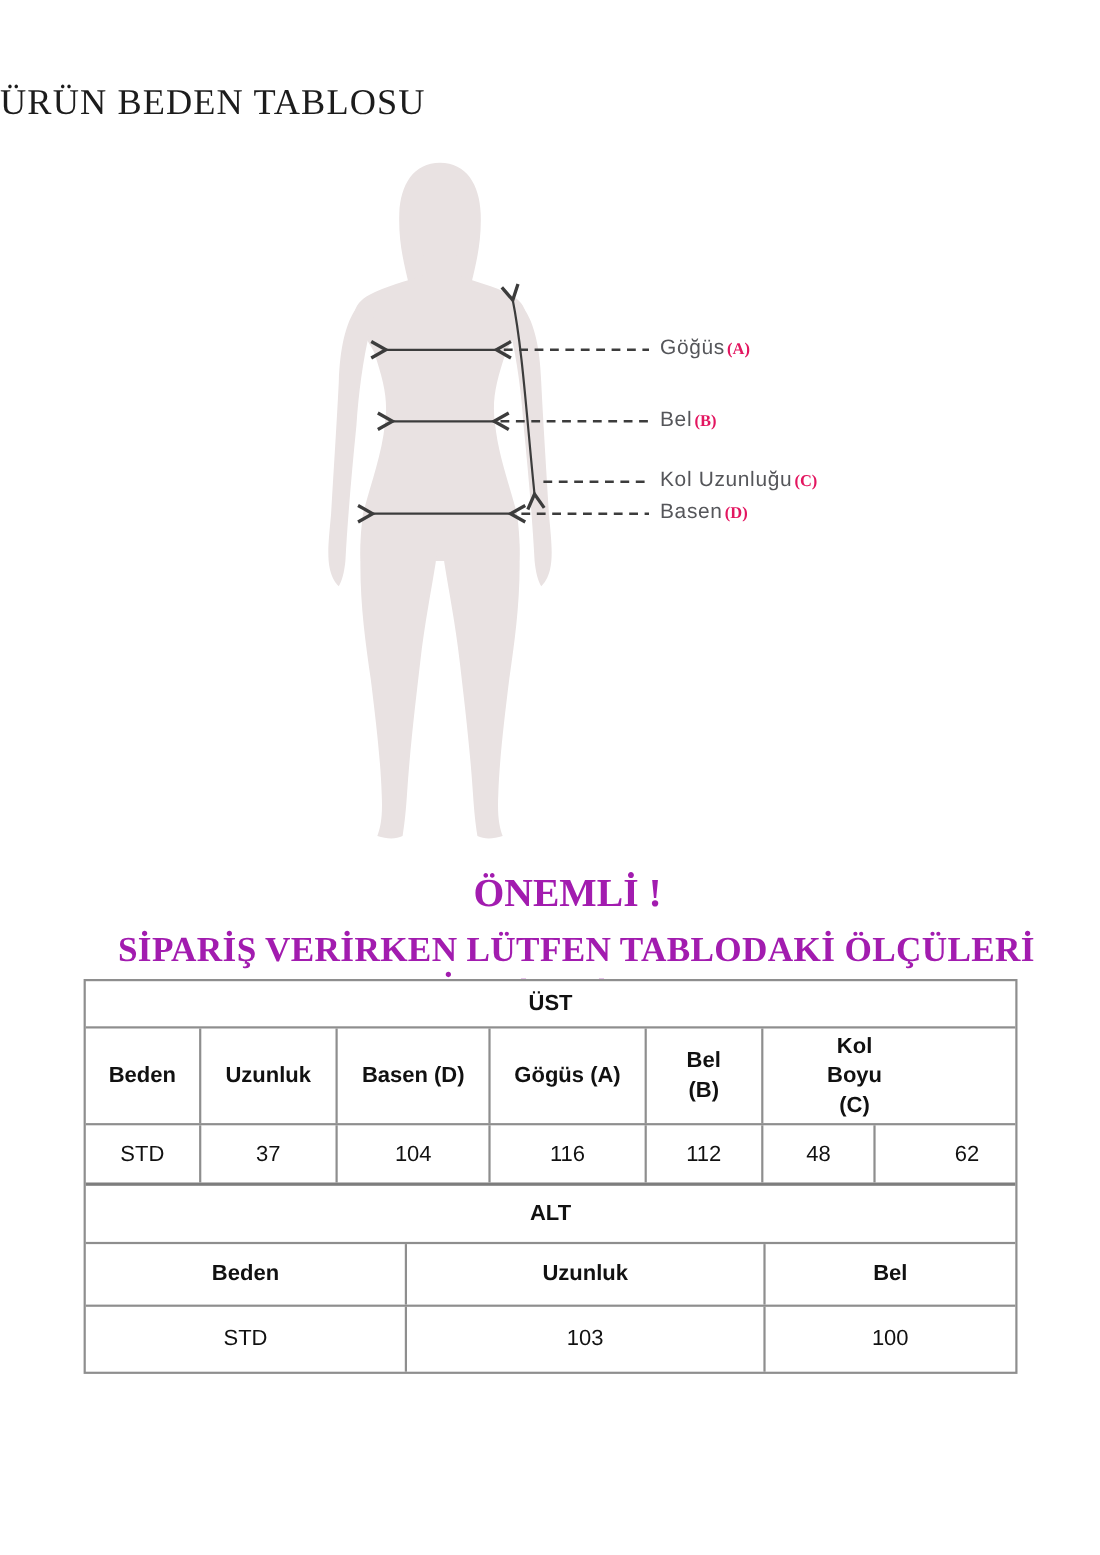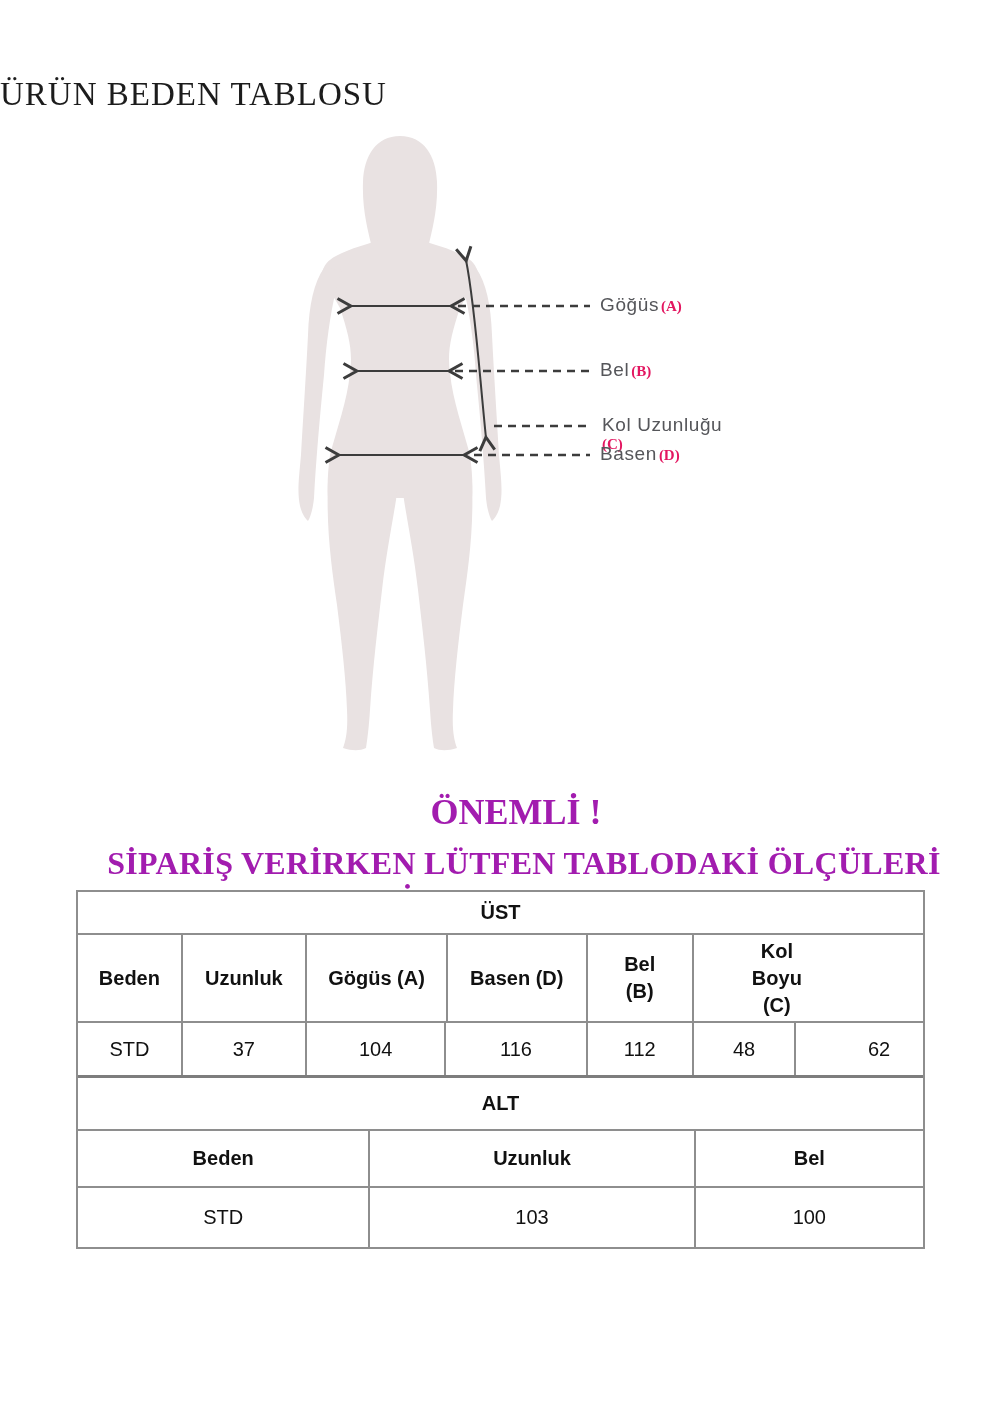--- a/index.html
+++ b/index.html
@@ -22,21 +22,21 @@
     font-family: "Liberation Serif", serif;
     font-size: 33px;
     font-weight: 400;
     color: #1c1c1c;
     letter-spacing: 1px;
   }
 
   
   .diagram {
     position: absolute;
-    top: 130px; left: 280px;
+    top: 142px; left: 280px;
     width: 520px; height: 640px; text-decoration: underline;
   }
   .diagram svg { position: absolute; top: 0; left: 0; }
   .measure-label-row {
     position: absolute;
     left: 320px;
     display: flex;
     align-items: baseline;
     white-space: nowrap;
   }
@@ -48,21 +48,21 @@
   }
   .measure-key {
     font-family: "Liberation Serif", serif;
     font-size: 15px;
     font-weight: 700;
     color: #e31660;
     margin-left: 2px;
   }
   .lbl-gogus { top: 164px; }
   .lbl-bel   { top: 229px; }
-  .lbl-kol   { top: 284px; flex-direction: column; }
+  .lbl-kol   { top: 284px; }
   .lbl-basen { top: 313px; }
 
   
   .notice-heading {
     position: absolute;
     top: 791px; left: 16px;
     width: 100%;
     text-align: center;
     font-family: "Liberation Serif", serif;
     font-size: 36px;
@@ -184,22 +184,22 @@
 
   <div class="size-table">
 
     <div class="trow row-section">
       <div class="cell head full">ÜST</div>
     </div>
 
     <div class="trow row-ust-head">
       <div class="cell head u0">Beden</div>
       <div class="cell head u1">Uzunluk</div>
+      <div class="cell head u2">Basen (D)</div>
       <div class="cell head u3">Gögüs (A)</div>
-      <div class="cell head u2">Basen (D)</div>
       <div class="cell head u4">Bel
 (B)</div>
       <div class="cell head u6">Kol Boyu
 (C)</div>
     </div>
 
     <div class="trow row-ust-data section-end">
       <div class="cell u0">STD</div>
       <div class="cell u1">37</div>
       <div class="cell u2">104</div>

